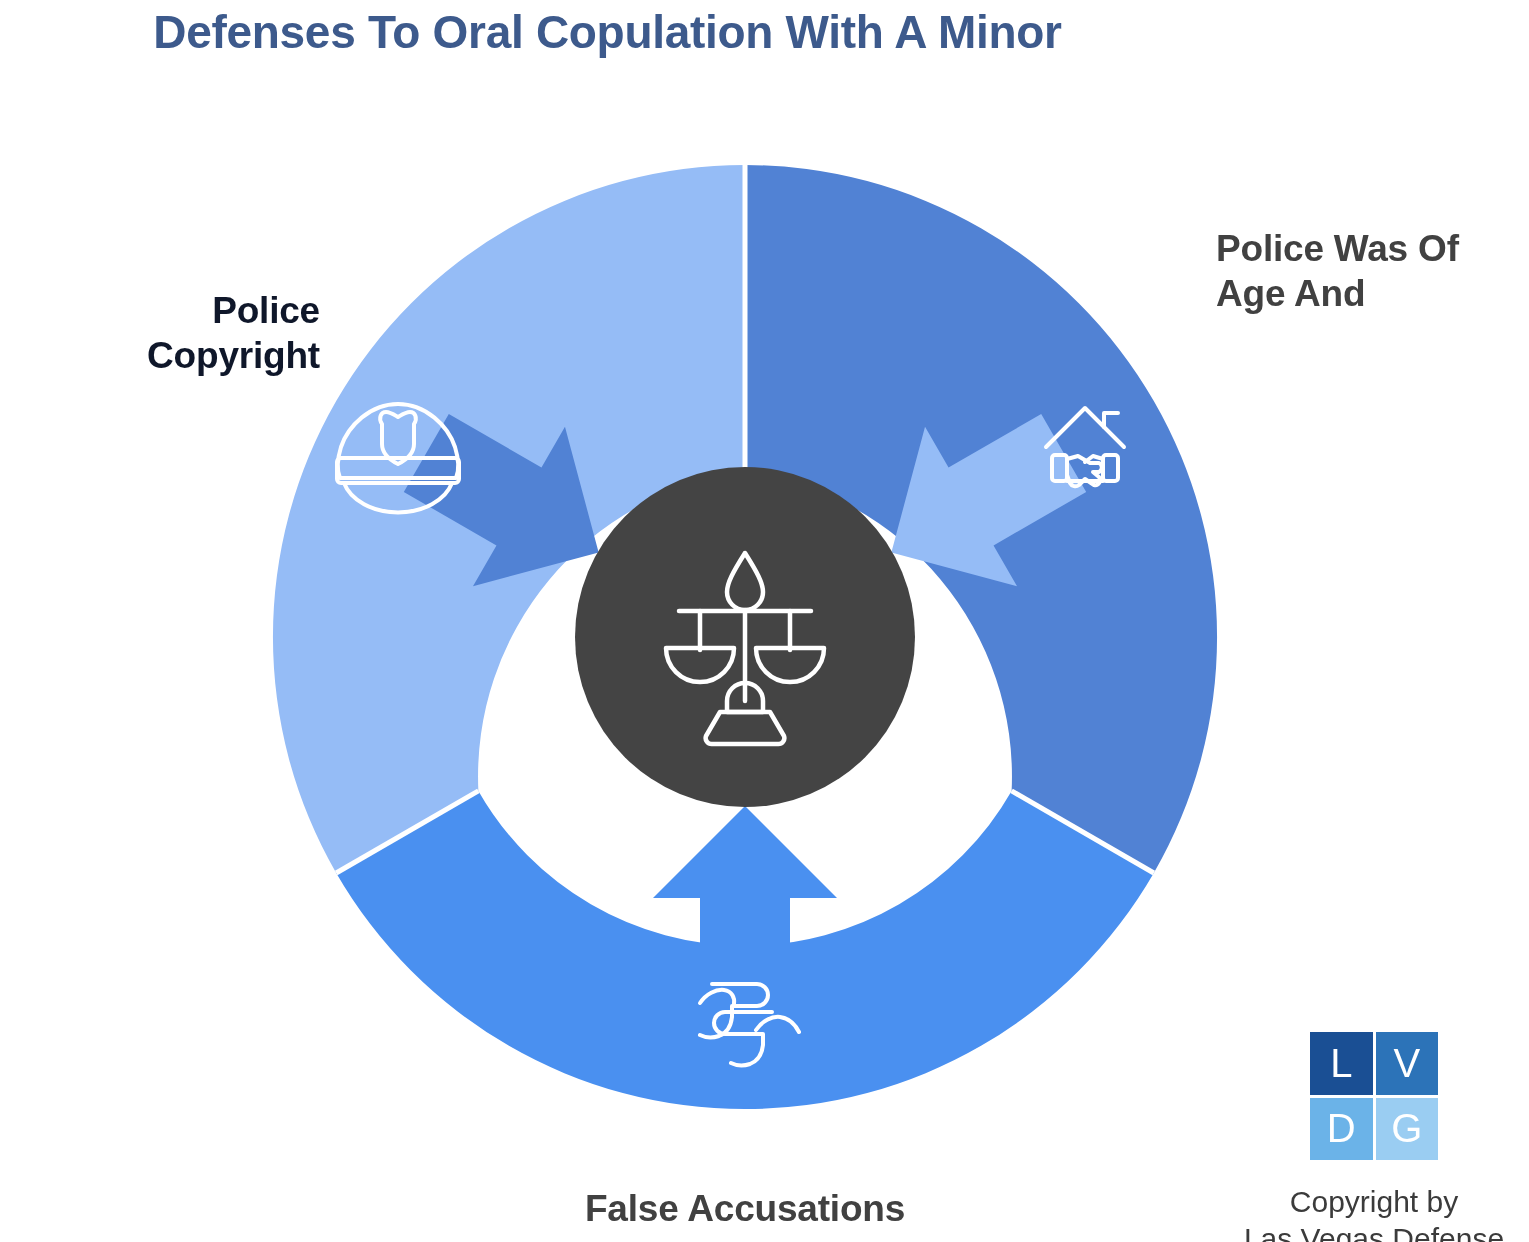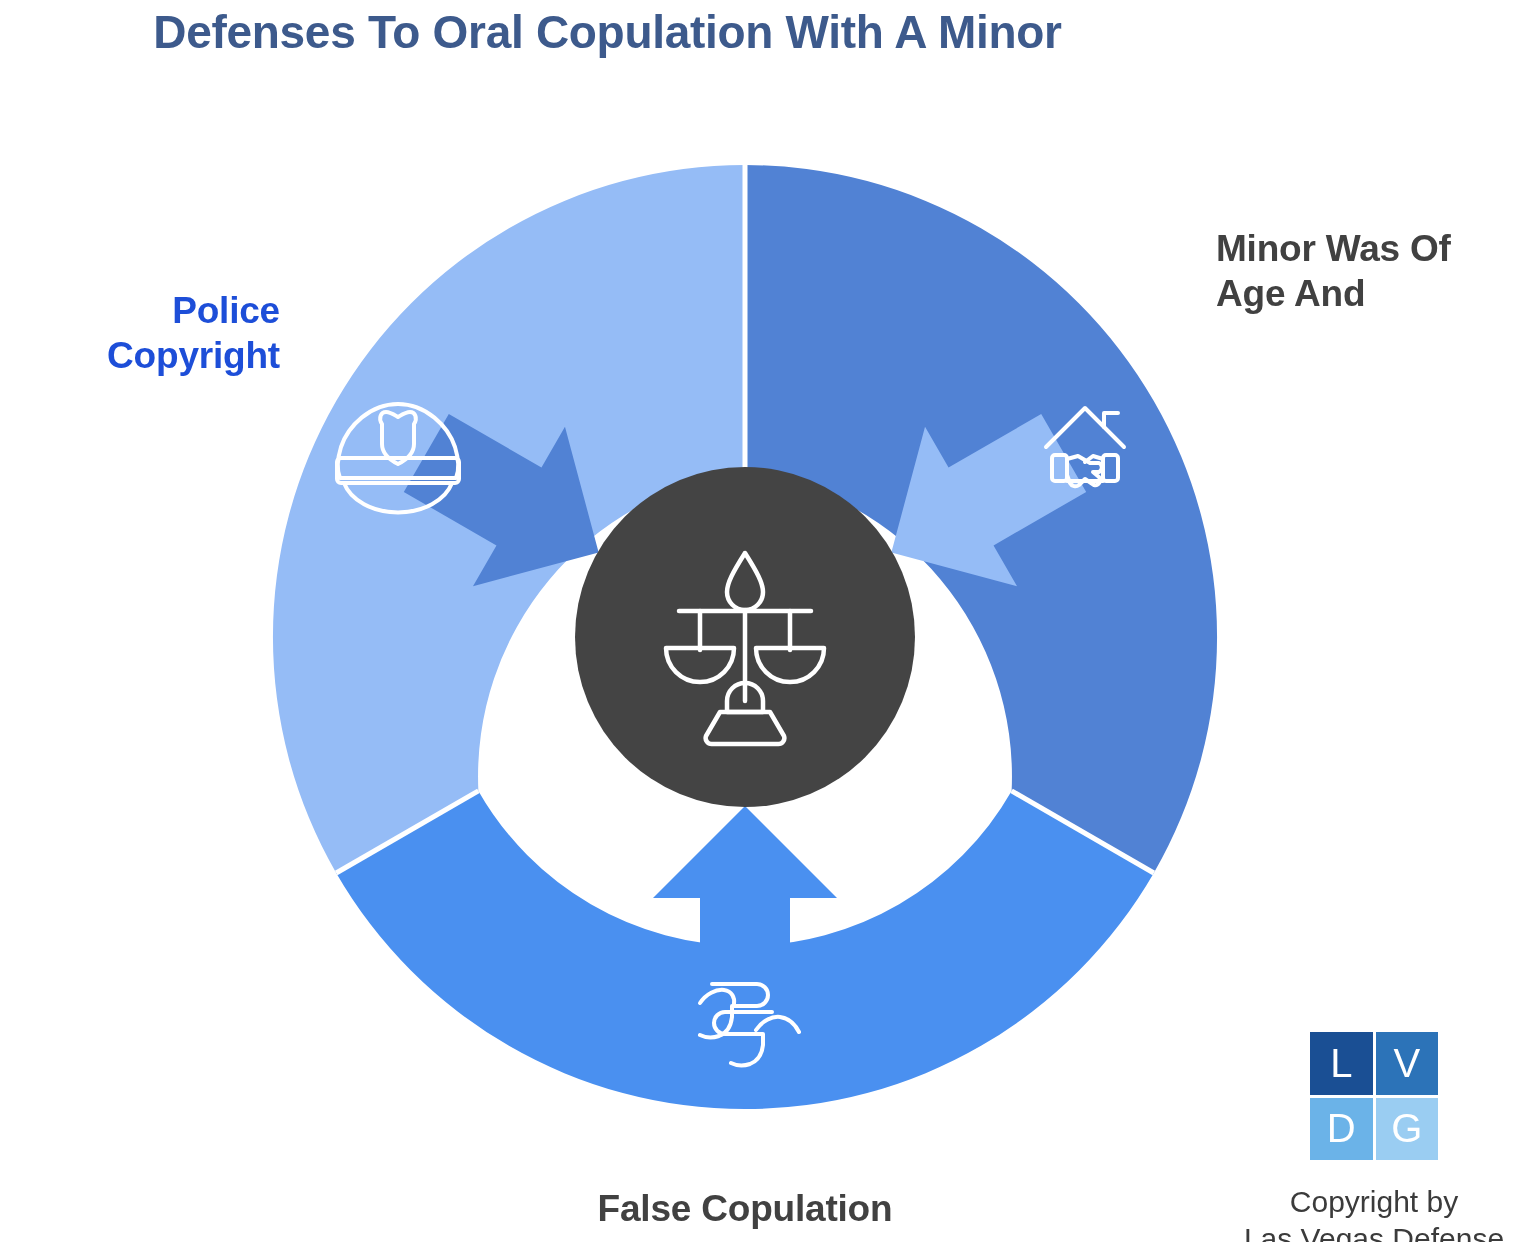--- a/index.html
+++ b/index.html
@@ -263,31 +263,31 @@
              c 6 3 13 3 19 1
              c 8 -3 12 -10 13 -19
              l 0 -11
              l -38 0
              a 11 11 0 0 1 0 -22
              l 47 0"></path>
   </g>
 
 </svg>
 
-<div class="seg-label" id="label-police" style="color: #1d4ed8;">
+<div class="seg-label" id="label-police" style="color: #0f172a; margin-left: 40px;">
   <span>Police</span><br>
   <span>Copyright</span>
 </div>
 
 <div class="seg-label" id="label-minor" style="color: rgb(65, 65, 65);">
-  <span>Minor Was Of</span><br>
+  <span>Police Was Of</span><br>
   <span>Age And</span><br>
 </div>
 
-<div class="seg-label" id="label-false" style="color: rgb(65, 65, 65);">False Copulation</div>
+<div class="seg-label" id="label-false" style="color: rgb(65, 65, 65);">False Accusations</div>
 
 <div id="logo-block">
   <div id="logo-grid">
     <div class="logo-cell" id="logo-cell-0" style="background: rgb(26, 79, 148);">L</div>
     <div class="logo-cell" id="logo-cell-1" style="background: rgb(44, 115, 184);">V</div>
     <div class="logo-cell" id="logo-cell-2" style="background: rgb(107, 179, 232);">D</div>
     <div class="logo-cell" id="logo-cell-3" style="background: rgb(154, 205, 242);">G</div>
   </div>
   <div id="copyright">
     <div>Copyright by</div>

